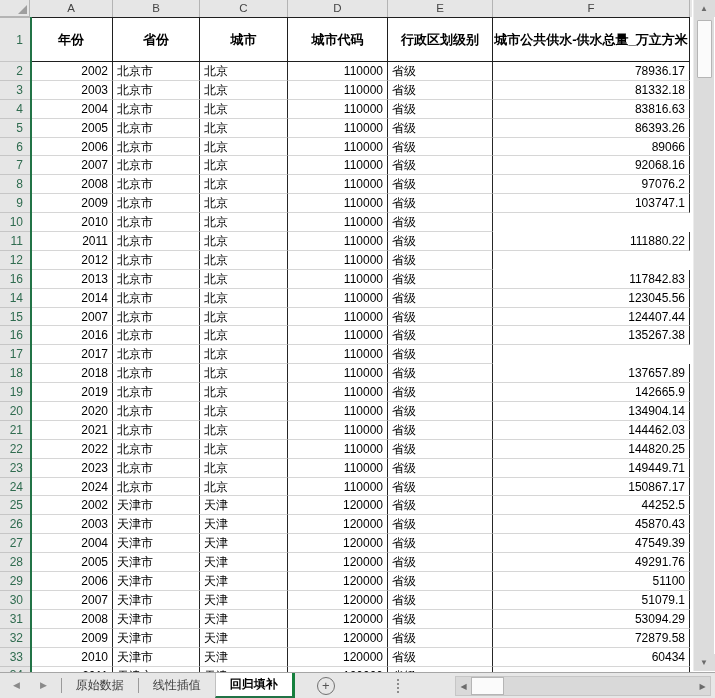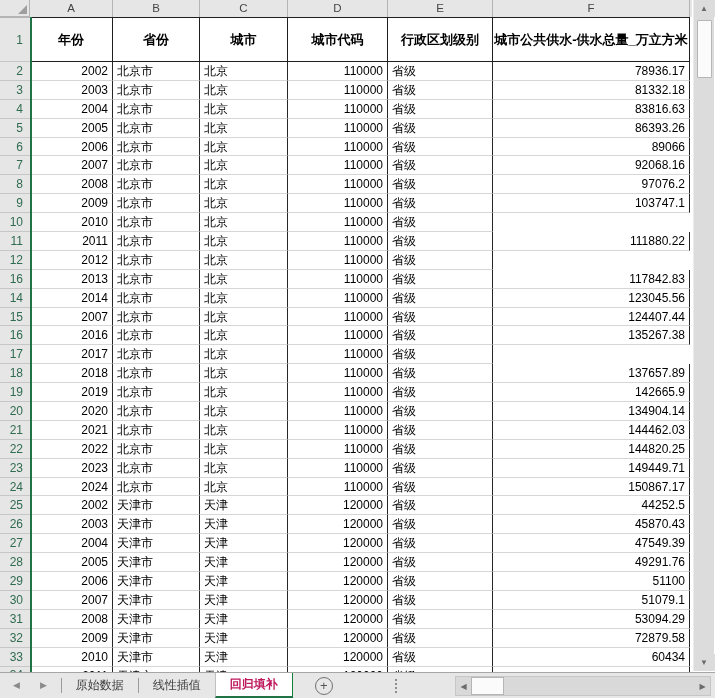--- a/index.html
+++ b/index.html
@@ -46,22 +46,22 @@
   .vthumb { width:15px; height:58px; margin-top:3px; background:#fbfbfb; border:1px solid #b5b5b5; border-radius:1px; }
   .vfill { flex:1; }
 
   
   .tabbar { position:absolute; left:0; top:672px; width:715px; height:26px; background:#e7e7e7;
       border-top:1px solid #a6a6a6; display:flex; align-items:stretch; }
   .navarrows { display:flex; align-items:center; gap:20px; padding:0 14px 0 13px; }
   .navarrow { color:#8a8a8a; font-size:9px; line-height:1; }
   .tabsep { width:1px; height:15px; background:#9a9a9a; align-self:center; }
   .stab { display:flex; align-items:center; padding:0 14px; font-size:12px; color:#3d3d3d; cursor:default; }
-  .stab.active { background:#fff; color:#be185d; font-weight:bold; border-bottom:2px solid #217346;
-      border-left:1px solid #c0c0c0; border-right:1px solid #15803d; }
+  .stab.active { background:#fff; color:#000000; font-weight:bold; border-bottom:2px solid #217346;
+      border-left:1px solid #c0c0c0; border-right:3px solid #15803d; }
   .plusbtn { width:18px; height:18px; border:1px solid #717171; border-radius:50%; color:#555;
       font-size:13px; line-height:16px; text-align:center; align-self:center; margin-left:22px; }
   .dots { width:3px; height:14px; border-left:2px dotted #8c8c8c; align-self:center; margin-left:62px; }
   .hscroll { position:absolute; left:455px; top:3px; width:256px; height:20px; background:#d9d9d9;
       border:1px solid #c6c6c6; display:flex; align-items:center; }
   .hbtn { width:15px; height:18px; display:flex; align-items:center; justify-content:center; color:#6b6b6b; font-size:8px; }
   .hthumb { width:33px; height:18px; background:#fbfbfb; border:1px solid #b5b5b5; }
   .hfill { flex:1; }
 </style>
 </head>

